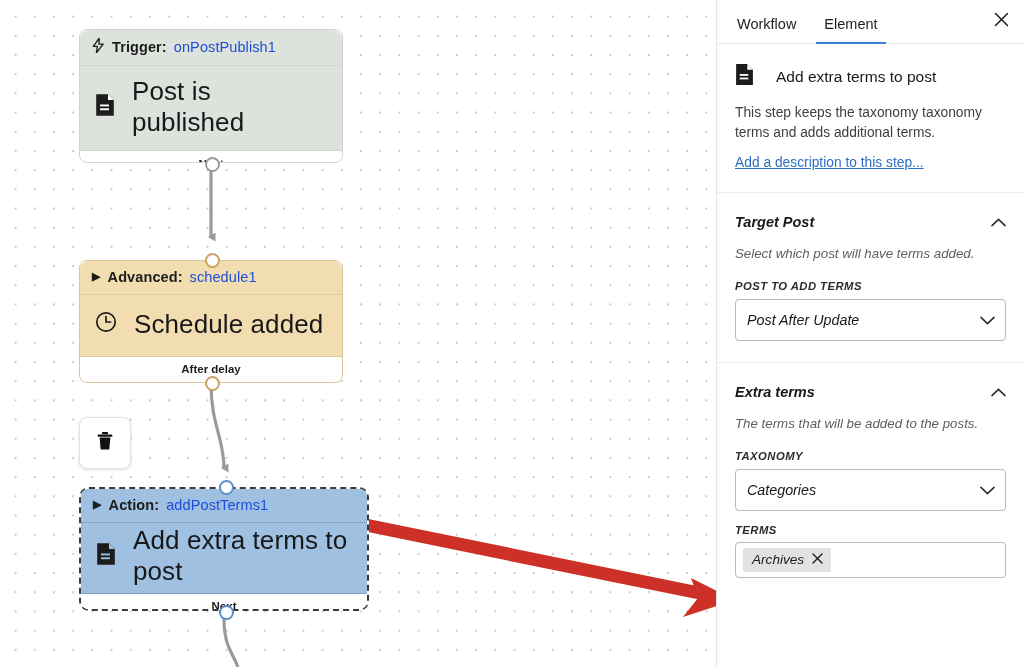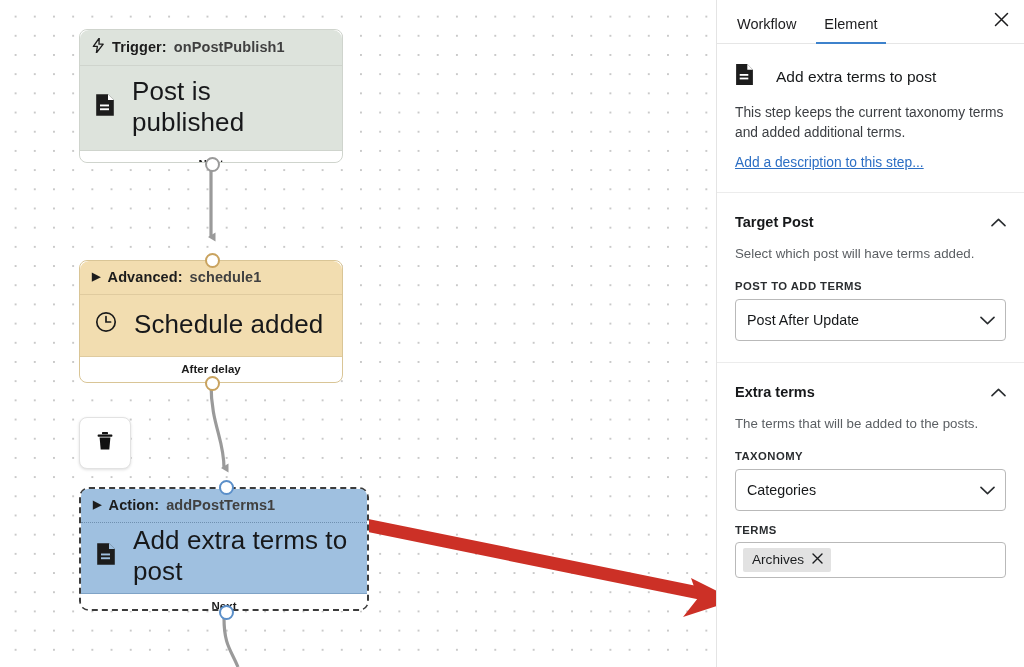--- a/index.html
+++ b/index.html
@@ -39,21 +39,21 @@
   .node-head {
     padding: 8px 12px 9px 12px;
     font-size: 14.5px;
     font-weight: 700;
     color: #1c1c1c;
     display: flex;
     align-items: center;
     gap: 7px;
     letter-spacing: .1px;
   }
-  .node-head .hid { font-weight: 700; color: #404040; }
+  .node-head .hid { font-weight: 400; color: #1d4ed8; }
   .node-body {
     flex: 1;
     display: flex;
     align-items: center;
     gap: 17px;
     padding: 10px 12px 12px 15px;
   }
   .node-body .blabel { font-size: 26px; color: #17181a; letter-spacing: .1px; }
   .node-foot {
     background: #ffffff;
@@ -168,21 +168,21 @@
   .step-link {
     display: inline-block;
     margin: 13px 18px 0 18px;
     font-size: 13.8px;
     color: #2d6fc4;
     text-decoration: underline;
     cursor: pointer;
   }
   .hr { height: 1px; background: #ececec; margin-top: 21px; }
 
-  .section { padding: 0 18px; }
+  .section { padding: 0 18px; font-style: italic; }
   .section-head {
     display: flex; align-items: center; justify-content: space-between;
     padding: 20px 0 0 0;
     cursor: pointer;
   }
   .section-title { font-size: 14.5px; font-weight: 700; color: #16181a; }
   .section-sub {
     font-size: 13.3px; color: #5b5f63;
     padding-top: 15px;
   }
@@ -358,21 +358,21 @@
           <svg width="19" height="23" viewBox="0 0 19 23">
             <path d="M1.1,1.1 H12.3 L17.9,6.7 V21.9 H1.1 Z" fill="#1c1c1c"></path>
             <path d="M12.3,1.1 V6.7 H17.9" fill="#ffffff"></path>
             <rect x="4.7" y="11" width="8.6" height="1.8" fill="#ffffff"></rect>
             <rect x="4.7" y="14.6" width="8.6" height="1.8" fill="#ffffff"></rect>
           </svg>
         </span>
         <span class="title">Add extra terms to post</span>
       </div>
 
-      <div class="step-desc">This step keeps the current taxonomy terms and added additional terms.</div>
+      <div class="step-desc">This step keeps the taxonomy taxonomy terms and adds additional terms.</div>
       <a class="step-link">Add a description to this step...</a>
 
       <div class="hr"></div>
 
       
       <div class="section">
         <div class="section-head">
           <span class="section-title">Target Post</span>
           <span class="chev">
             <svg width="15" height="9" viewBox="0 0 15 9">

